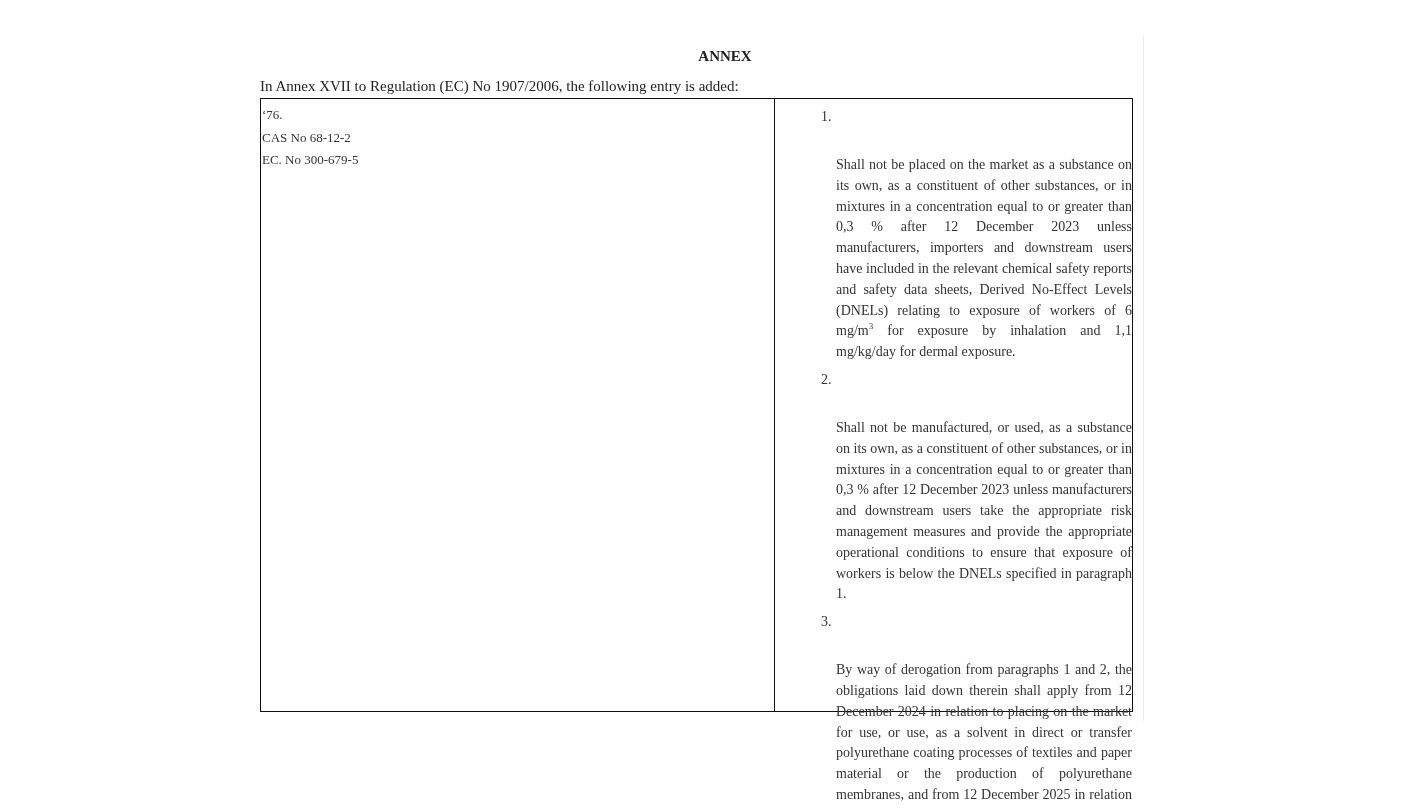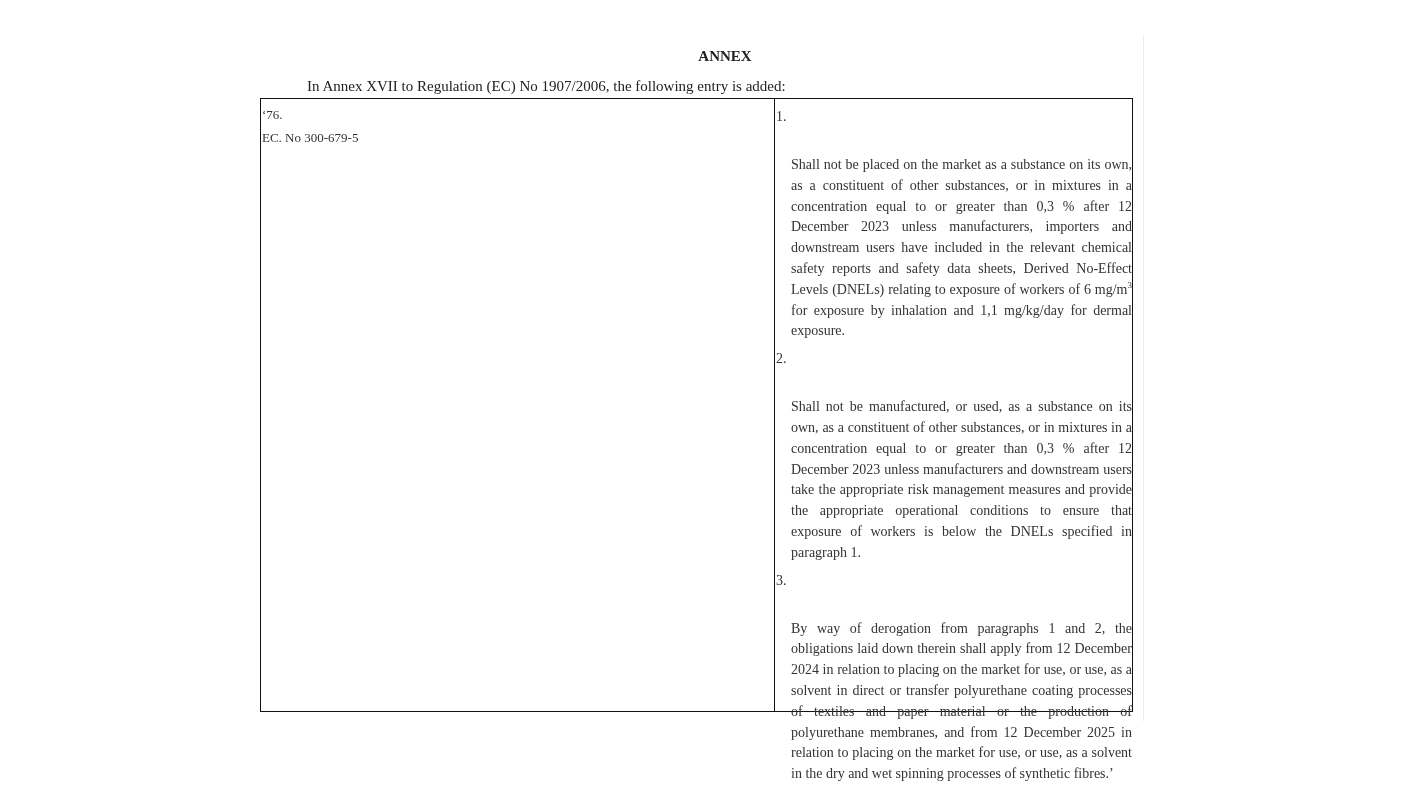--- a/index.html
+++ b/index.html
@@ -33,31 +33,31 @@
       font-size: 15px;
       color: #222;
     }
     .intro {
       position: absolute;
       left: 260px;
       top: 78px;
       font-size: 15px;
       color: #222;
       white-space: nowrap;
-      margin-left: 47px;
     }
     .entry-table {
       position: absolute;
       left: 260px;
       top: 98px;
       width: 873px;
       height: 614px;
       border: 1px solid #111;
       box-sizing: border-box;
       display: flex;
+      gap: 45px;
     }
     .col-left {
       width: 514px;
       border-right: 1px solid #111;
       box-sizing: border-box;
       padding: 5px 0 0 1px;
       font-size: 13px;
       line-height: 22.7px;
       color: #333;
     }
@@ -97,20 +97,21 @@
 
 <div class="page-edge"></div>
 
 <div class="annex-title">ANNEX</div>
 
 <div class="intro">In Annex XVII to Regulation (EC) No 1907/2006, the following entry is added:</div>
 
 <div class="entry-table">
   <div class="col-left">
     <span class="line">‘76.</span>
+    <span class="line">CAS No 68-12-2</span>
     <span class="line">EC. No 300-679-5</span>
   </div>
   <div class="col-right">
     <div class="para">
       <span class="num">1.</span>
       <span class="text"><span>Shall not be placed on the market as a substance on its own, as a constituent of other substances, or in mixtures in a concentration equal to or greater than 0,3 % after 12 December 2023 unless manufacturers, importers and downstream users have included in the relevant chemical safety reports and safety data sheets, Derived No-Effect Levels (DNELs) relating to exposure of workers of 6 mg/m</span><sup>3</sup><span> for exposure by inhalation and 1,1 mg/kg/day for dermal exposure.</span></span>
     </div>
     <div class="para">
       <span class="num">2.</span>
       <span class="text">Shall not be manufactured, or used, as a substance on its own, as a constituent of other substances, or in mixtures in a concentration equal to or greater than 0,3 % after 12 December 2023 unless manufacturers and downstream users take the appropriate risk management measures and provide the appropriate operational conditions to ensure that exposure of workers is below the DNELs specified in paragraph 1.</span>

